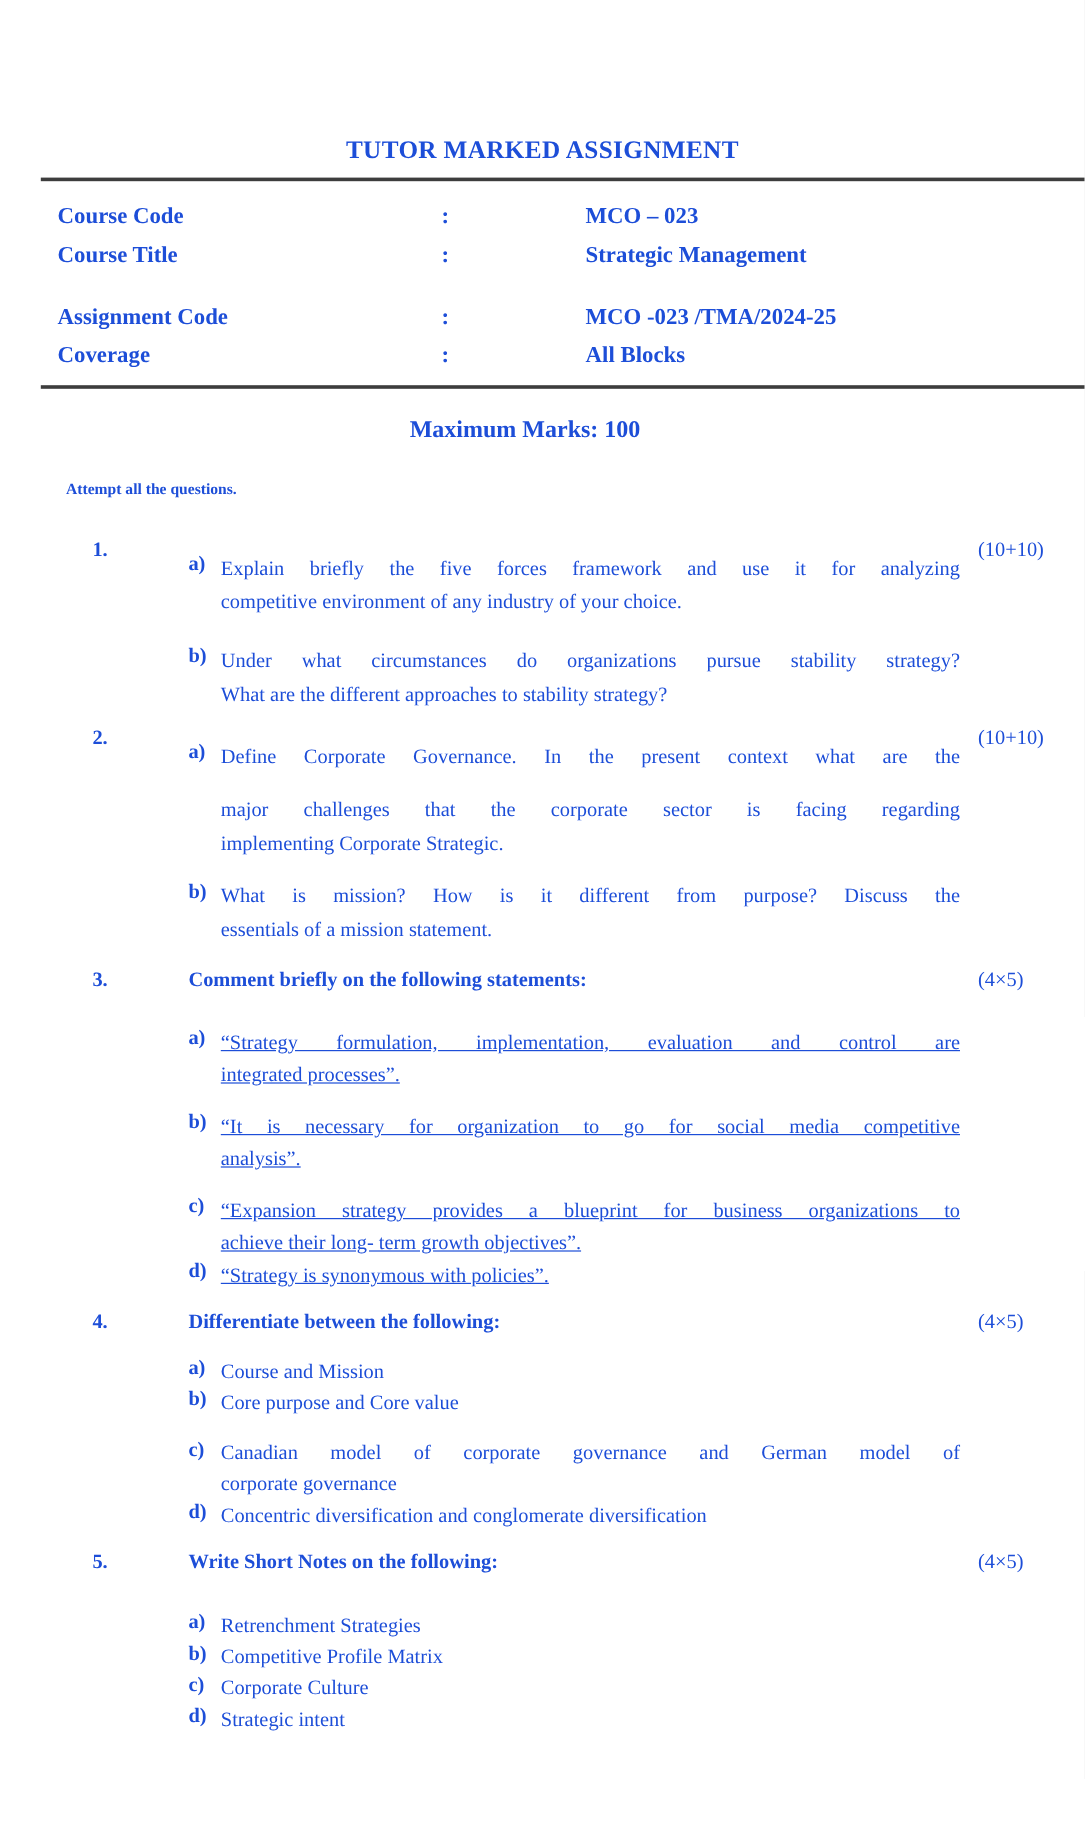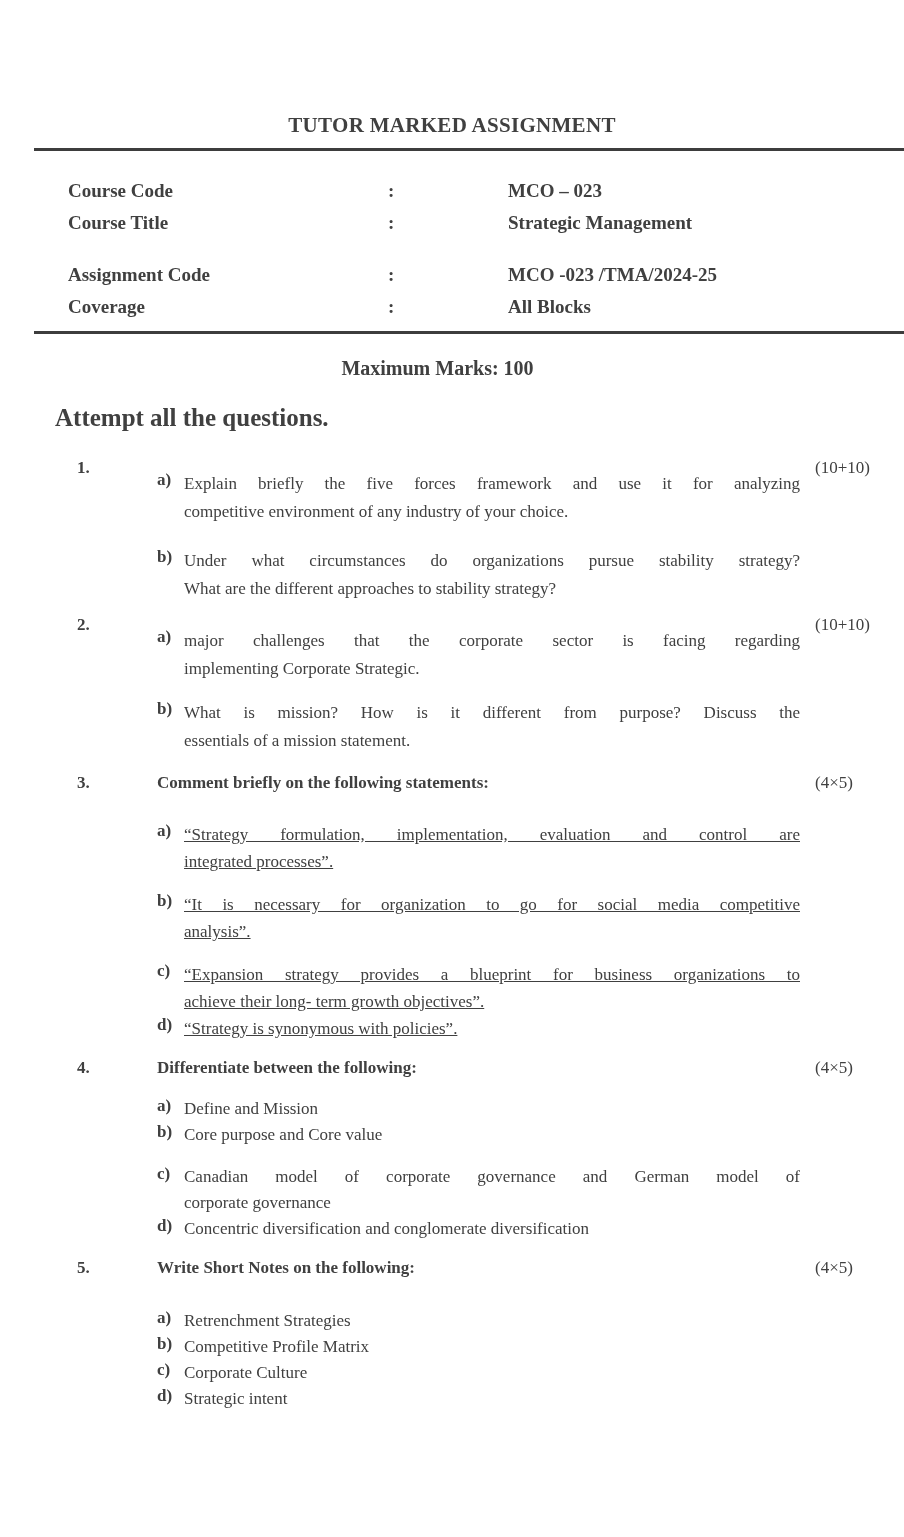--- a/index.html
+++ b/index.html
@@ -3,43 +3,43 @@
 <meta charset="utf-8">
 <style>
   html, body { margin: 0; padding: 0; background: #e9e9e9; }
   .page {
     position: relative;
     width: 904px;
     height: 1537px;
     margin: 0 auto;
     background: #ffffff;
     font-family: "Liberation Serif", "DejaVu Serif", serif;
-    color: #404040;
+    color: #1d4ed8;
     overflow: hidden;
     box-sizing: border-box;
     padding-top: 112px;
   }
   .title {
     text-align: center;
     font-weight: bold;
     font-size: 21px;
     line-height: 26px;
     letter-spacing: 0.3px;
   }
   .rule {
     height: 3px;
     background: #3d3d3d;
     margin-left: 34px;
     margin-right: 0;
   }
   .rule.top { margin-top: 10px; }
   .rule.bottom { margin-top: 8px; }
   .htable {
-    margin-top: 24px;
-    padding-left: 68px;
+    margin-top: 14px;
+    padding-left: 48px;
   }
   .hrow {
     display: grid;
     grid-template-columns: 320px 120px 1fr;
     font-weight: bold;
     font-size: 19px;
     line-height: 32px;
   }
   .hrow.gap { margin-top: 20px; }
   .maxmarks {
@@ -47,21 +47,21 @@
     padding-right: 29px;
     text-align: center;
     font-weight: bold;
     font-size: 20px;
     line-height: 24px;
   }
   .attempt {
     margin-top: 26px;
     padding-left: 55px;
     font-weight: bold;
-    font-size: 25px;
+    font-size: 13px;
     line-height: 24px;
   }
   .q {
     display: grid;
     grid-template-columns: 80px 643px 1fr;
     padding-left: 77px;
     font-size: 17px;
   }
   .qnum { font-weight: bold; line-height: 28px; }
   .qmarks { font-weight: normal; line-height: 28px; padding-left: 15px; white-space: nowrap; }
@@ -142,20 +142,21 @@
     </div>
     <div class="qmarks">(10+10)</div>
   </div>
 
   <div class="q mt-q2">
     <div class="qnum">2.</div>
     <div>
       <div class="part">
         <span class="plabel">a)</span>
         <div class="ptext">
+          <div class="jline">Define Corporate Governance. In the present context what are the</div>
           <div class="jline">major challenges that the corporate sector is facing regarding</div>
           <div class="lline">implementing Corporate Strategic.</div>
         </div>
       </div>
       <div class="part">
         <span class="plabel">b)</span>
         <div class="ptext">
           <div class="jline">What is mission? How is it different from purpose? Discuss the</div>
           <div class="lline">essentials of a mission statement.</div>
         </div>
@@ -202,21 +203,21 @@
   </div>
 
   <div class="q mt-q4">
     <div class="qnum">4.</div>
     <div>
       <div class="qheading">Differentiate between the following:</div>
       <div class="parts after-heading-sm lh26">
         <div class="part">
           <span class="plabel">a)</span>
           <div class="ptext">
-            <div class="lline">Define and Mission</div>
+            <div class="lline">Course and Mission</div>
           </div>
         </div>
         <div class="part">
           <span class="plabel">b)</span>
           <div class="ptext">
             <div class="lline">Core purpose and Core value</div>
           </div>
         </div>
         <div class="part">
           <span class="plabel">c)</span>

